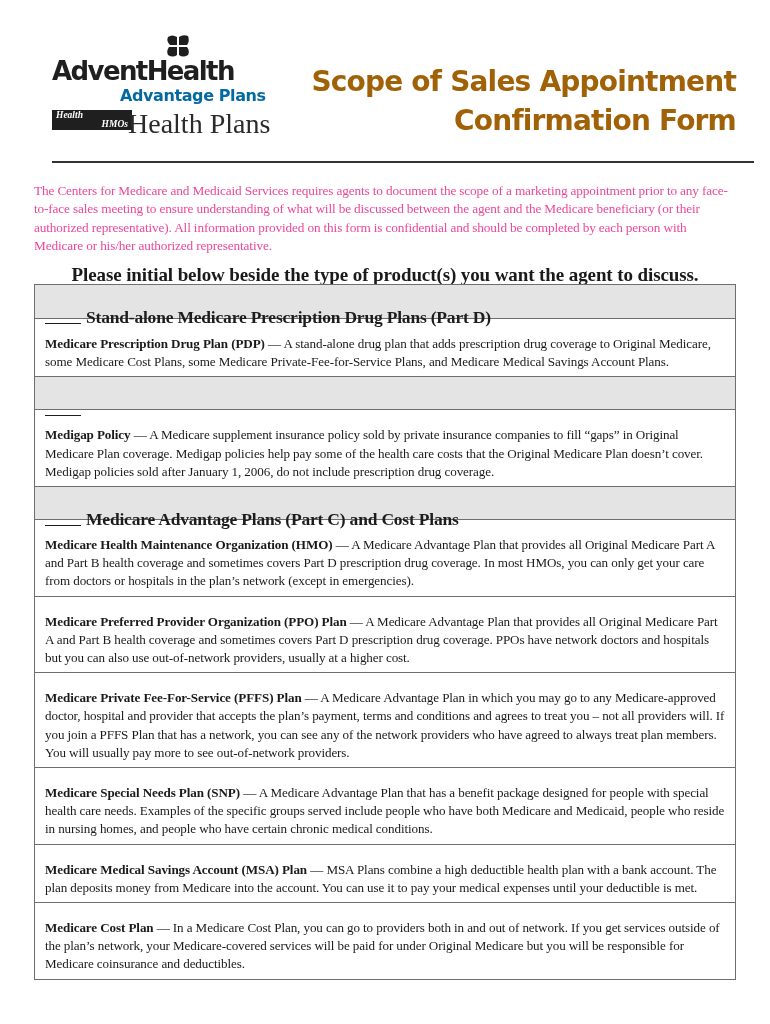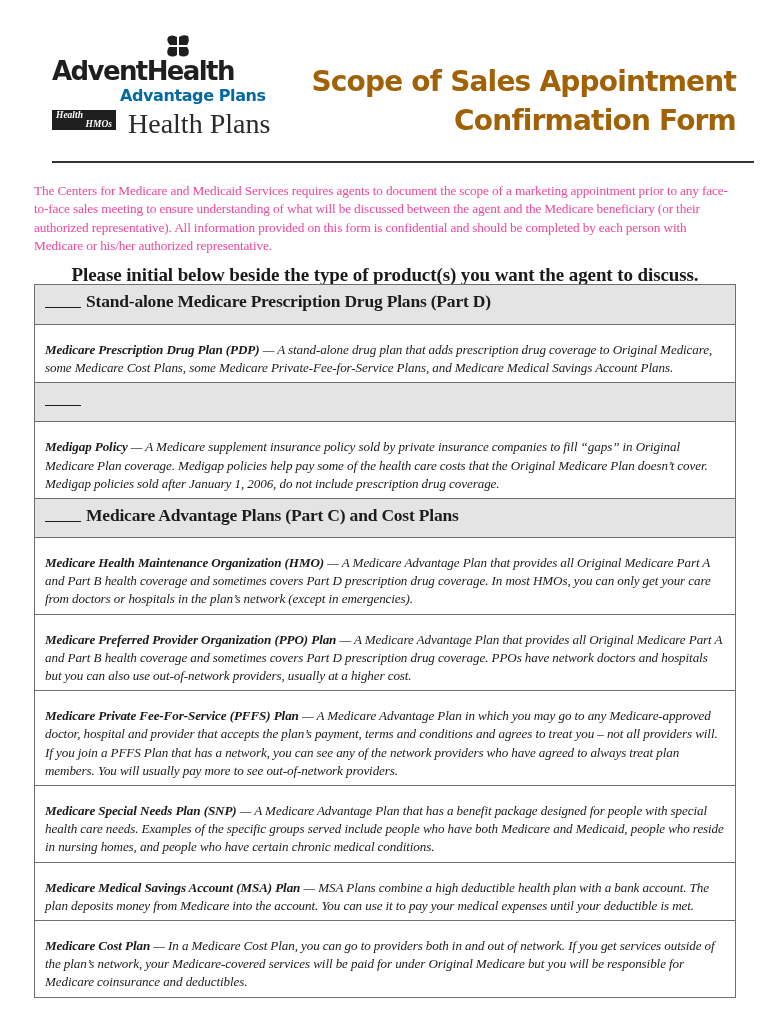--- a/index.html
+++ b/index.html
@@ -20,21 +20,21 @@
     .logo-sub {
       position: absolute; left: 68px; top: 52px;
       font-family: "DejaVu Sans", sans-serif; font-weight: bold;
       font-size: 16px; letter-spacing: -0.4px; color: #0369a1; white-space: nowrap;
     }
     .hf-row { position: absolute; left: 0; top: 74px; height: 24px; width: 180px; }
     .hf-badge {
       position: absolute; left: 0; top: 2px; width: 64px; height: 20px;
       background: #1f1f1f; color: #ffffff;
       font-family: "Liberation Serif", serif; font-style: italic; font-weight: bold;
-      font-size: 9.5px; line-height: 9px;
+      font-size: 9.5px; line-height: 9px; padding-left: 16px;
     }
     .hf-badge .l1 { position: absolute; left: 4px; top: 1px; }
     .hf-badge .l2 { position: absolute; right: 4px; top: 10px; }
     .hf-text {
       position: absolute; left: 76px; top: 0px;
       font-family: "Liberation Serif", serif; font-size: 28px; color: #2a2a2a; white-space: nowrap;
     }
 
     .title-block {
       position: absolute; right: 0; top: 62px; text-align: right;
@@ -55,30 +55,30 @@
       color: #1a1a1a; letter-spacing: -0.1px;
     }
 
     
     .table {
       position: absolute; left: 0; top: 284px; width: 700px;
       border: 1px solid #6e6e6e;
     }
     .sec-head {
       background: #e4e4e4; border-top: 1px solid #6e6e6e;
-      height: 39px; padding: 0 10px; box-sizing: border-box;
+      height: 33px; padding: 16px 10px; box-sizing: border-box;
       font-family: "Liberation Serif", serif; font-weight: bold; font-size: 17.5px;
       line-height: 33px; color: #1c1c1c; white-space: nowrap; letter-spacing: -0.2px;
     }
     .sec-head:first-child { border-top: none; }
     .blank { display: inline-block; width: 36px; border-bottom: 1.4px solid #1c1c1c; height: 22px; vertical-align: top; margin-right: 5px; }
     .row {
       border-top: 1px solid #6e6e6e; padding: 16px 10px 5px 10px;
       font-family: "Liberation Serif", serif; font-size: 13.1px; line-height: 18.2px;
-      color: #1a1a1a; letter-spacing: -0.1px; font-style: italic;
+      color: #1a1a1a; letter-spacing: -0.1px;
     }
     .row b { font-weight: bold; }
   </style>
 </head>
 <body>
 
 <div class="page">
 
   <div class="header">
     <div class="logo-block">

